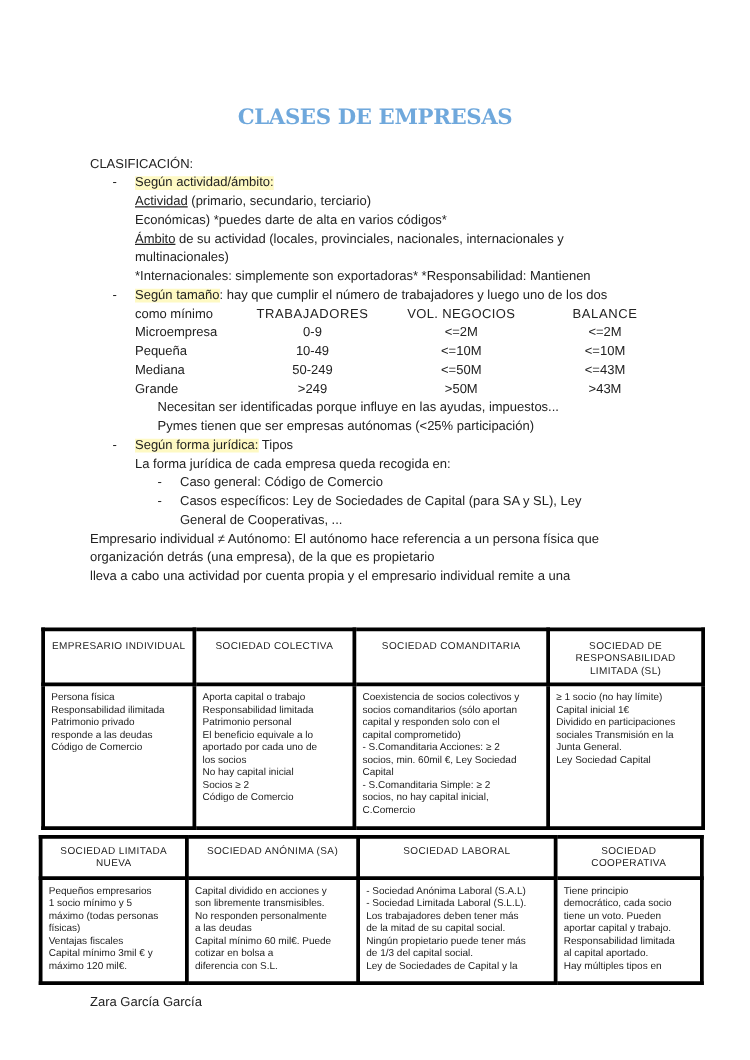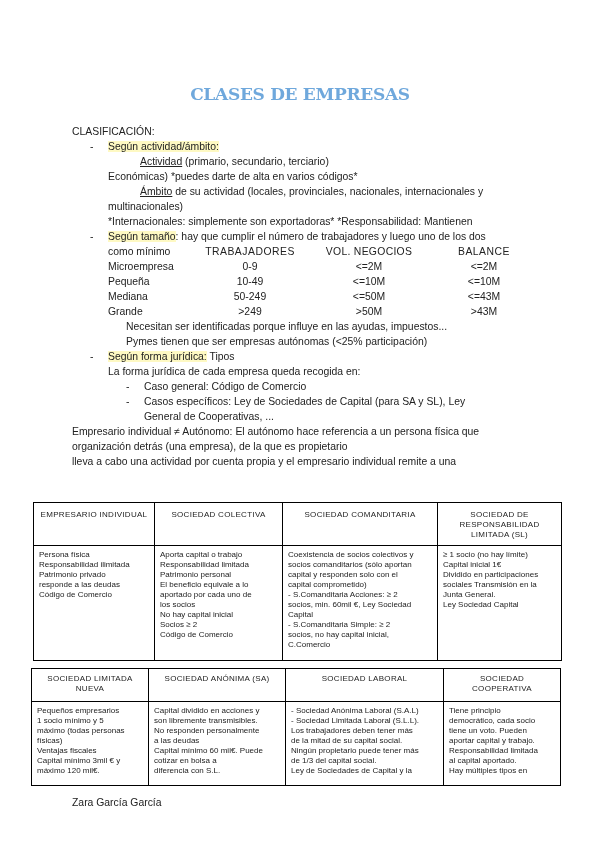--- a/index.html
+++ b/index.html
@@ -8,31 +8,31 @@
     .page { position: absolute; left: 0; top: 0; width: 600px; height: 848px; }
     .title { position: absolute; left: 0; top: 84px; width: 600px; text-align: center;
              font-family: "DejaVu Serif", serif; font-weight: bold; font-size: 17px;
              color: #6fa8dc; letter-spacing: -0.3px; }
     .body-text { position: absolute; left: 72px; top: 124px; width: 470px;
                  font-size: 10.4px; line-height: 15px; }
     .line { white-space: nowrap; height: 15px; }
     .ind1 { padding-left: 36px; }
     .bullet { position: absolute; }
     .hl { background: #fef9c3; }
-    .u { text-decoration: underline; margin-left: 32px; }
+    .u { text-decoration: underline; }
     .size-row { display: flex; white-space: nowrap; height: 15px; }
     .size-row span { display: inline-block; }
     .c1 { width: 88px; }
     .c2 { width: 108px; text-align: center; }
     .c3 { width: 130px; text-align: center; }
     .c4 { width: 100px; text-align: center; }
 
     table.t { position: absolute; border-collapse: collapse; table-layout: fixed;
               font-size: 8px; line-height: 10px; color: #222; }
-    table.t td, table.t th { border: 1px solid #000000; vertical-align: top; padding: 4px 5px; }
+    table.t td, table.t th { border: 3px solid #000000; vertical-align: top; padding: 4px 5px; }
     table.t th { font-weight: normal; text-align: center; padding-top: 7px; letter-spacing: 0.3px; }
     .cell-line { display: block; }
     .footer { position: absolute; left: 72px; top: 797px; font-size: 10.4px; }
   </style>
 </head>
 <body>
 
 <div class="page">
 
   <div class="title">CLASES DE EMPRESAS</div>

